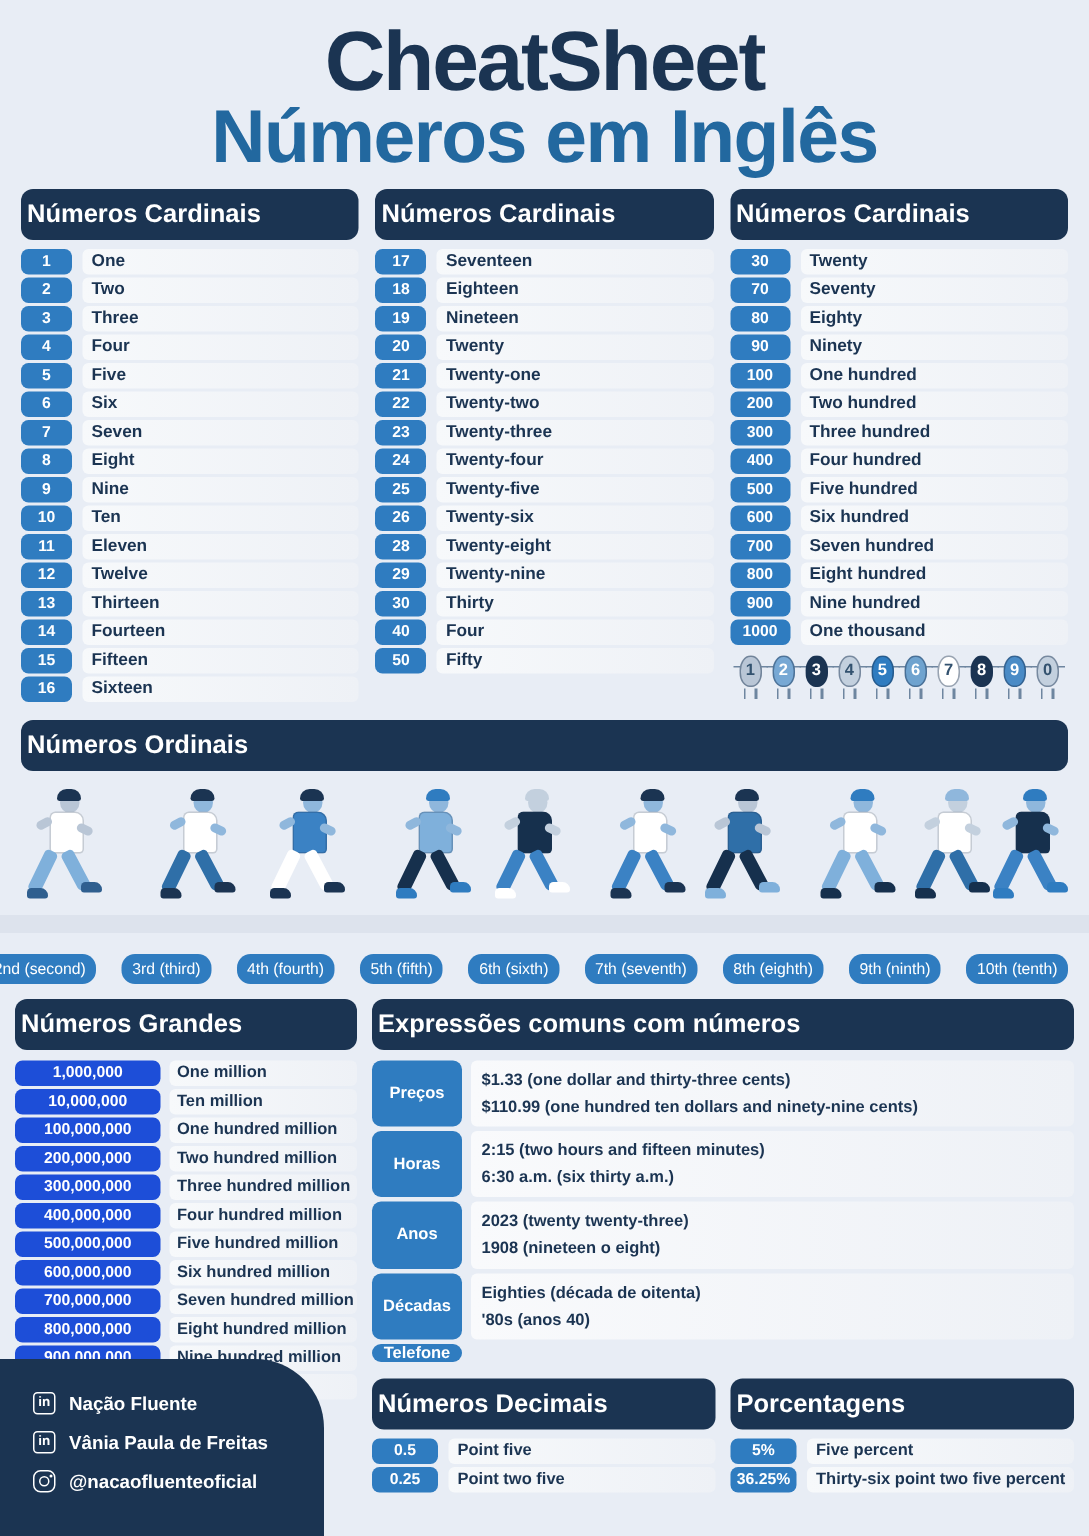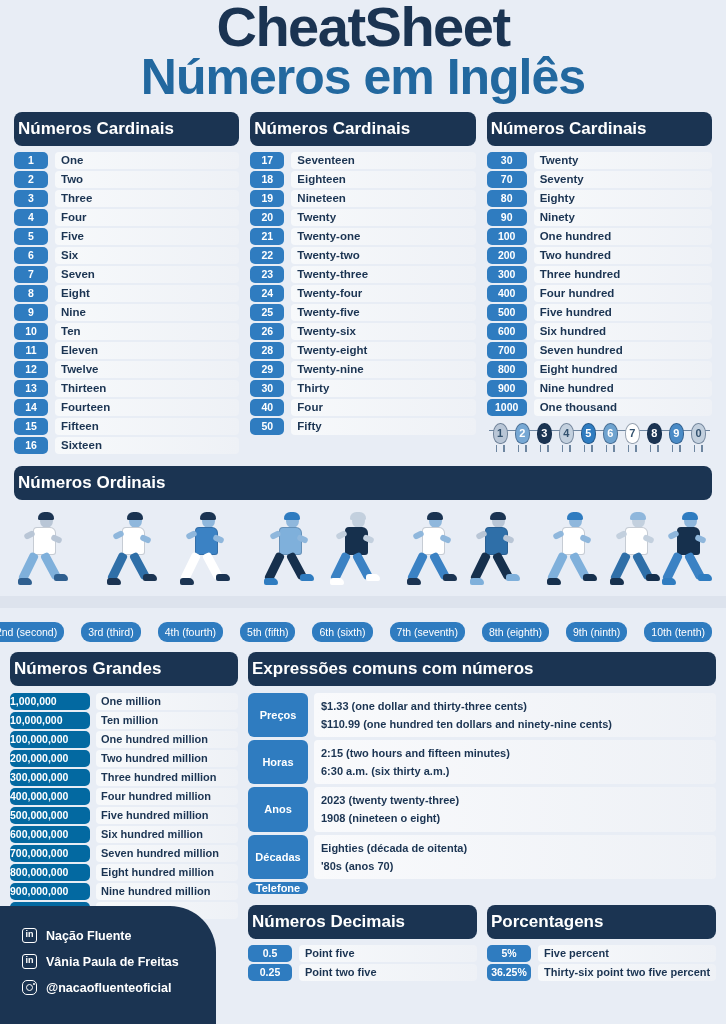--- a/index.html
+++ b/index.html
@@ -6,21 +6,21 @@
   body {
     width: 726px; height: 1024px;
     background: #e8edf5;
     font-family: "Liberation Sans", sans-serif;
     overflow: hidden;
     position: relative;
   }
   .page { width: 726px; height: 1024px; position: relative; }
 
   
-  .title-area { text-align: center; }
+  .title-area { padding-top: 14px; text-align: center; }
   .title-main {
     font-size: 56px; font-weight: bold; letter-spacing: -1.5px;
     color: #1b3452; line-height: 0.96;
   }
   .title-sub {
     font-size: 50px; font-weight: bold; letter-spacing: -1px;
     color: #22689f; line-height: 1.0; margin-top: -2px;
   }
 
   
@@ -110,23 +110,23 @@
   }
 
   
   .lower { display: flex; gap: 10px; padding: 0 10px; margin-top: 10px; }
   .col-left { width: 228px; flex: none; }
   .col-right { flex: 1; min-width: 0; }
 
   .big-rows { margin-top: 7px; }
   .big-row { display: flex; align-items: center; gap: 6px; margin-bottom: 2px; }
   .big-badge {
-    width: 80px; flex: none;
-    background: #0369a1; color: #fff; border-radius: 5px;
-    font-size: 10.5px; font-weight: bold; 
+    width: 97px; flex: none;
+    background: #1d4ed8; color: #fff; border-radius: 5px;
+    font-size: 10.5px; font-weight: bold; text-align: center;
     padding: 2.5px 0;
   }
   .big-val {
     flex: 1; min-width: 0;
     background: linear-gradient(90deg,#f7f9fb,#eef1f6);
     border-radius: 4px; font-size: 11px; font-weight: bold;
     color: #1b3452; padding: 2.5px 5px;
     white-space: nowrap; overflow: hidden;
   }
 
@@ -687,21 +687,21 @@
             <div class="expr-cat">Anos</div>
             <div class="expr-lines">
               <div class="expr-line">2023 (twenty twenty-three)</div>
               <div class="expr-line">1908 (nineteen o eight)</div>
             </div>
           </div>
           <div class="expr-row">
             <div class="expr-cat">Décadas</div>
             <div class="expr-lines">
               <div class="expr-line">Eighties (década de oitenta)</div>
-              <div class="expr-line">'80s (anos 70)</div>
+              <div class="expr-line">'80s (anos 40)</div>
             </div>
           </div>
           <div class="expr-row">
             <div class="expr-cat">Telefone</div>
           </div>
         </div>
 
       <div class="bottom-two">
         <div>
           <div class="sect-bar">Números Decimais</div>

